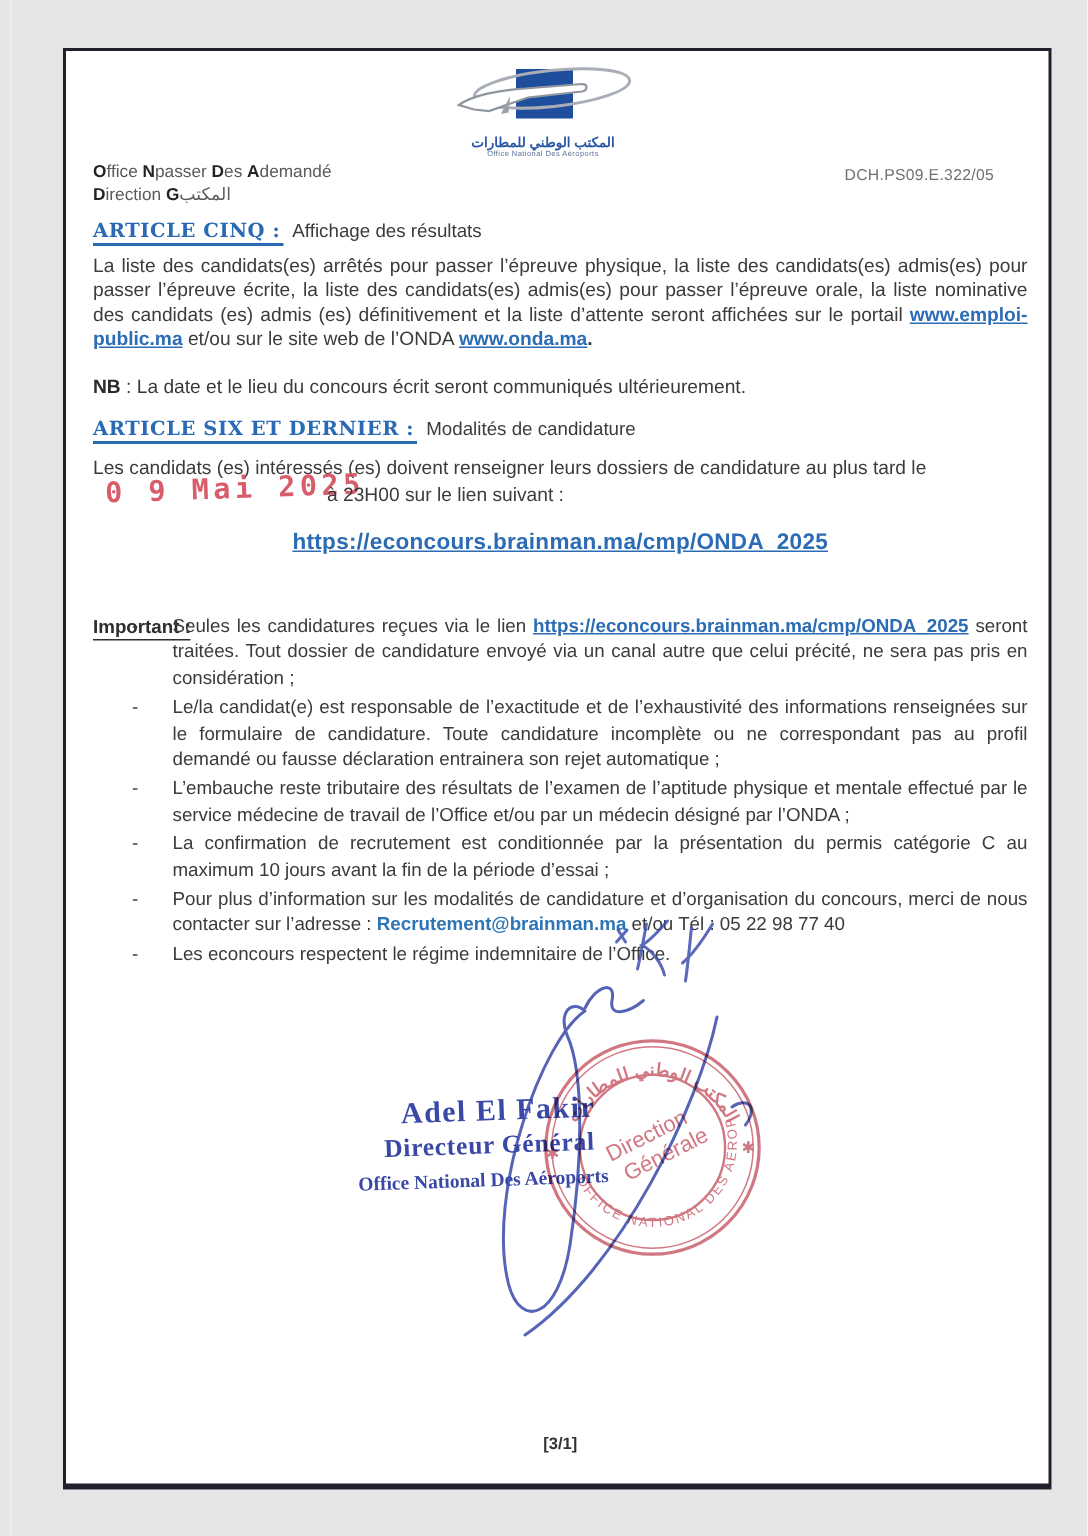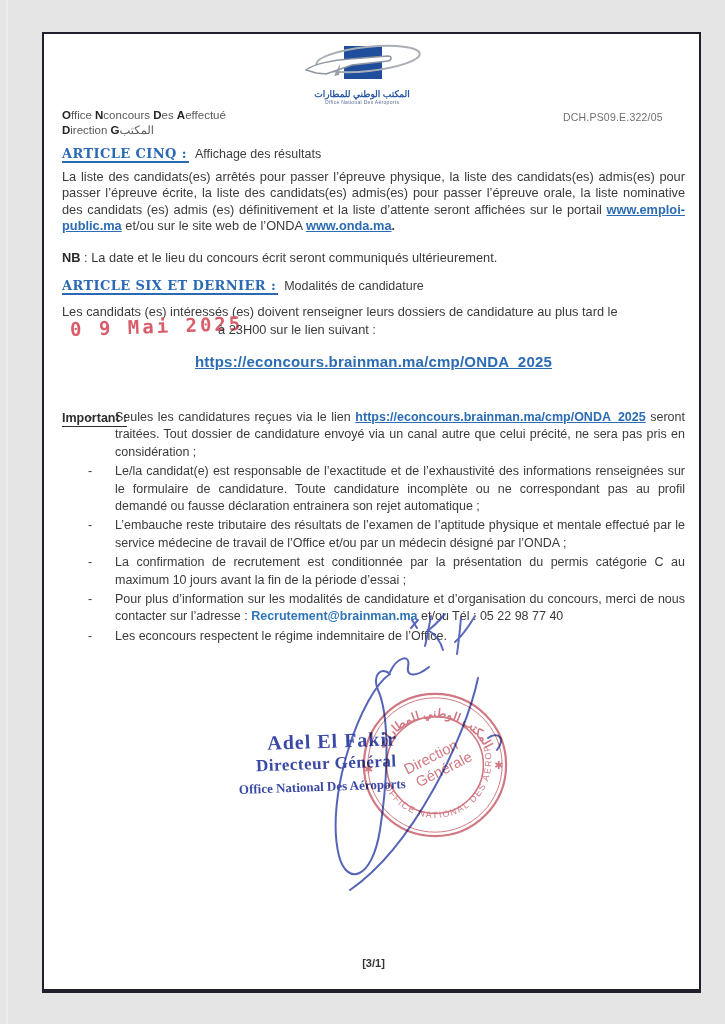--- a/index.html
+++ b/index.html
@@ -76,21 +76,21 @@
       <rect x="52" y="2" width="38" height="33" fill="#1f4e9c"></rect>
       <ellipse cx="76" cy="15" rx="52" ry="12" fill="none" stroke="#a9aeb6" stroke-width="2" transform="rotate(-6 76 15)"></ellipse>
       <path d="M 14 26 C 22 20, 40 16, 58 15 L 96 12 C 100 12, 100 16, 96 17 L 60 21 L 34 30 L 24 29 Z" fill="#ffffff" stroke="#8f959e" stroke-width="1.5"></path>
       <path d="M 48 20 L 42 32 L 47 31 Z" fill="#9aa0a8"></path>
     </svg>
     <div class="logo-arabic">المكتب الوطني للمطارات</div>
     <div class="logo-latin">Office National Des Aéroports</div>
   </div>
 
   <div class="hdr-left">
-    <div><span class="bb">O</span><span>ffice </span><span class="bb">N</span><span>concours </span><span class="bb">D</span><span>es </span><span class="bb">A</span><span>effectué</span></div>
+    <div><span class="bb">O</span><span>ffice </span><span class="bb">N</span><span>passer </span><span class="bb">D</span><span>es </span><span class="bb">A</span><span>demandé</span></div>
     <div><span class="bb">D</span><span>irection </span><span class="bb">G</span><span>المكتب</span></div>
   </div>
   <div class="hdr-ref">DCH.PS09.E.322/05</div>
 
   <div class="art" style="top:146px;">
     <span class="art-title">ARTICLE CINQ :</span><span class="art-sub">Affichage des résultats</span>
   </div>
 
   <div class="para body-text"><span>La liste des candidats(es) arrêtés pour passer l’épreuve physique, la liste des candidats(es) admis(es) pour passer l’épreuve écrite, la liste des candidats(es) admis(es) pour passer l’épreuve orale, la liste nominative des candidats (es) admis (es) définitivement et la liste d’attente seront affichées sur le portail </span><span class="inline-link">www.emploi-public.ma</span><span> et/ou sur le site web de l’ONDA </span><span class="inline-link">www.onda.ma</span><span style="font-weight:bold;">.</span></div>
 

